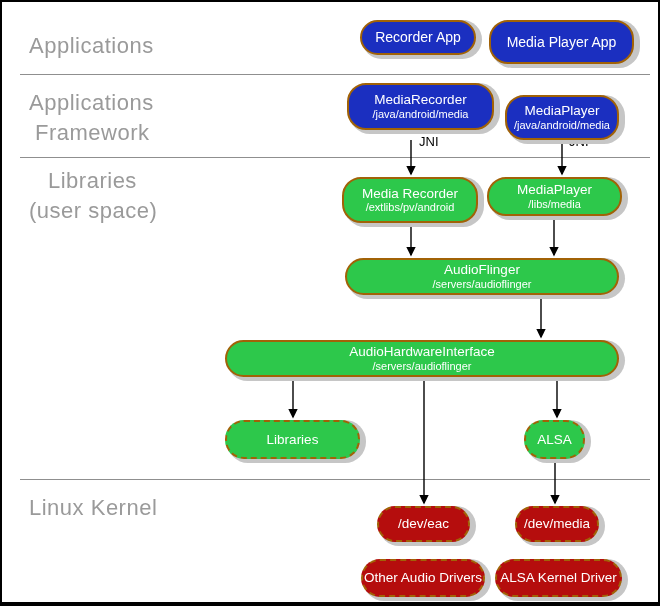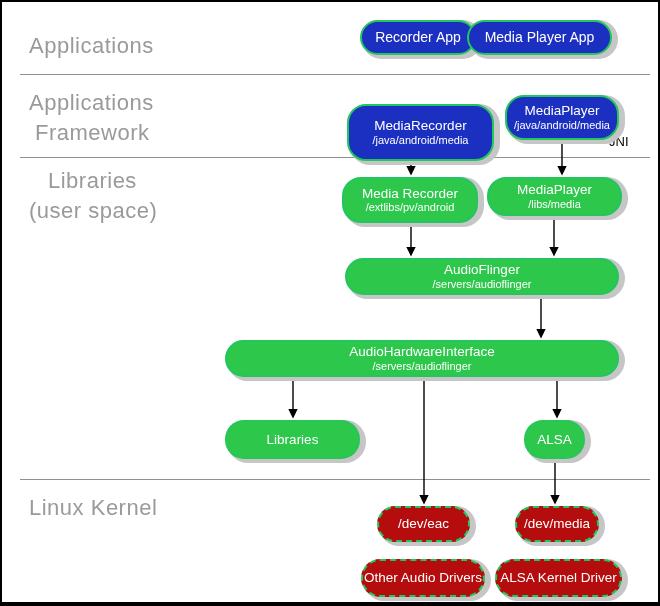--- a/index.html
+++ b/index.html
@@ -21,21 +21,21 @@
   }
   .divider{
     position:absolute;
     left:18px;
     width:630px;
     height:1px;
     background:#8f8f8f;
   }
   .node{
     position:absolute;
-    border:2px solid #22c55e;
+    border:2px solid #a16207;
     border-radius:19px;
     display:flex;
     flex-direction:column;
     align-items:center;
     justify-content:center;
     color:#fff;
     text-align:center;
     box-shadow:4px 2px 0 2px #c6c6c6;
     box-sizing:border-box;
     line-height:1.15;
@@ -46,21 +46,20 @@
   .node.red{background:#b50d0d;text-align:right;}
   .t1{font-size:13.5px;}
   .t1.big{font-size:14px;}
   .t2{font-size:11px;}
   .t2.eq{font-size:13.5px;}
   .edge-label{
     position:absolute;
     color:#000;
     font-size:13px;
     white-space:nowrap;
-    margin-left:40px;
   }
   svg.connectors{
     position:absolute;
     left:0;top:0;
     width:656px;height:600px;
     pointer-events:none;
   }
 </style>
 </head>
 <body>
@@ -97,25 +96,25 @@
     <line x1="555" y1="377" x2="555" y2="415" stroke="#000" stroke-width="1.4" marker-end="url(#arrow)"></line>
     <line x1="553" y1="459" x2="553" y2="501" stroke="#000" stroke-width="1.4" marker-end="url(#arrow)"></line>
   </svg>
 
   <div class="edge-label" style="left:417px;top:132px">JNI</div>
   <div class="edge-label" style="left:567px;top:132px">JNI</div>
 
   <div class="node blue" style="left:358px;top:18px;width:116px;height:35px">
     <span class="t1 big">Recorder App</span>
   </div>
-  <div class="node blue" style="left:465px;top:18px;width:145px;height:35px">
+  <div class="node blue" style="left:487px;top:18px;width:145px;height:44px">
     <span class="t1 big">Media Player App</span>
   </div>
 
-  <div class="node blue" style="left:345px;top:102px;width:147px;height:57px">
+  <div class="node blue" style="left:345px;top:81px;width:147px;height:47px">
     <span class="t1">MediaRecorder</span>
     <span class="t2">/java/android/media</span>
   </div>
   <div class="node blue" style="left:503px;top:93px;width:114px;height:45px">
     <span class="t1">MediaPlayer</span>
     <span class="t2">/java/android/media</span>
   </div>
 
   <div class="node green" style="left:340px;top:175px;width:136px;height:46px">
     <span class="t1">Media Recorder</span>

